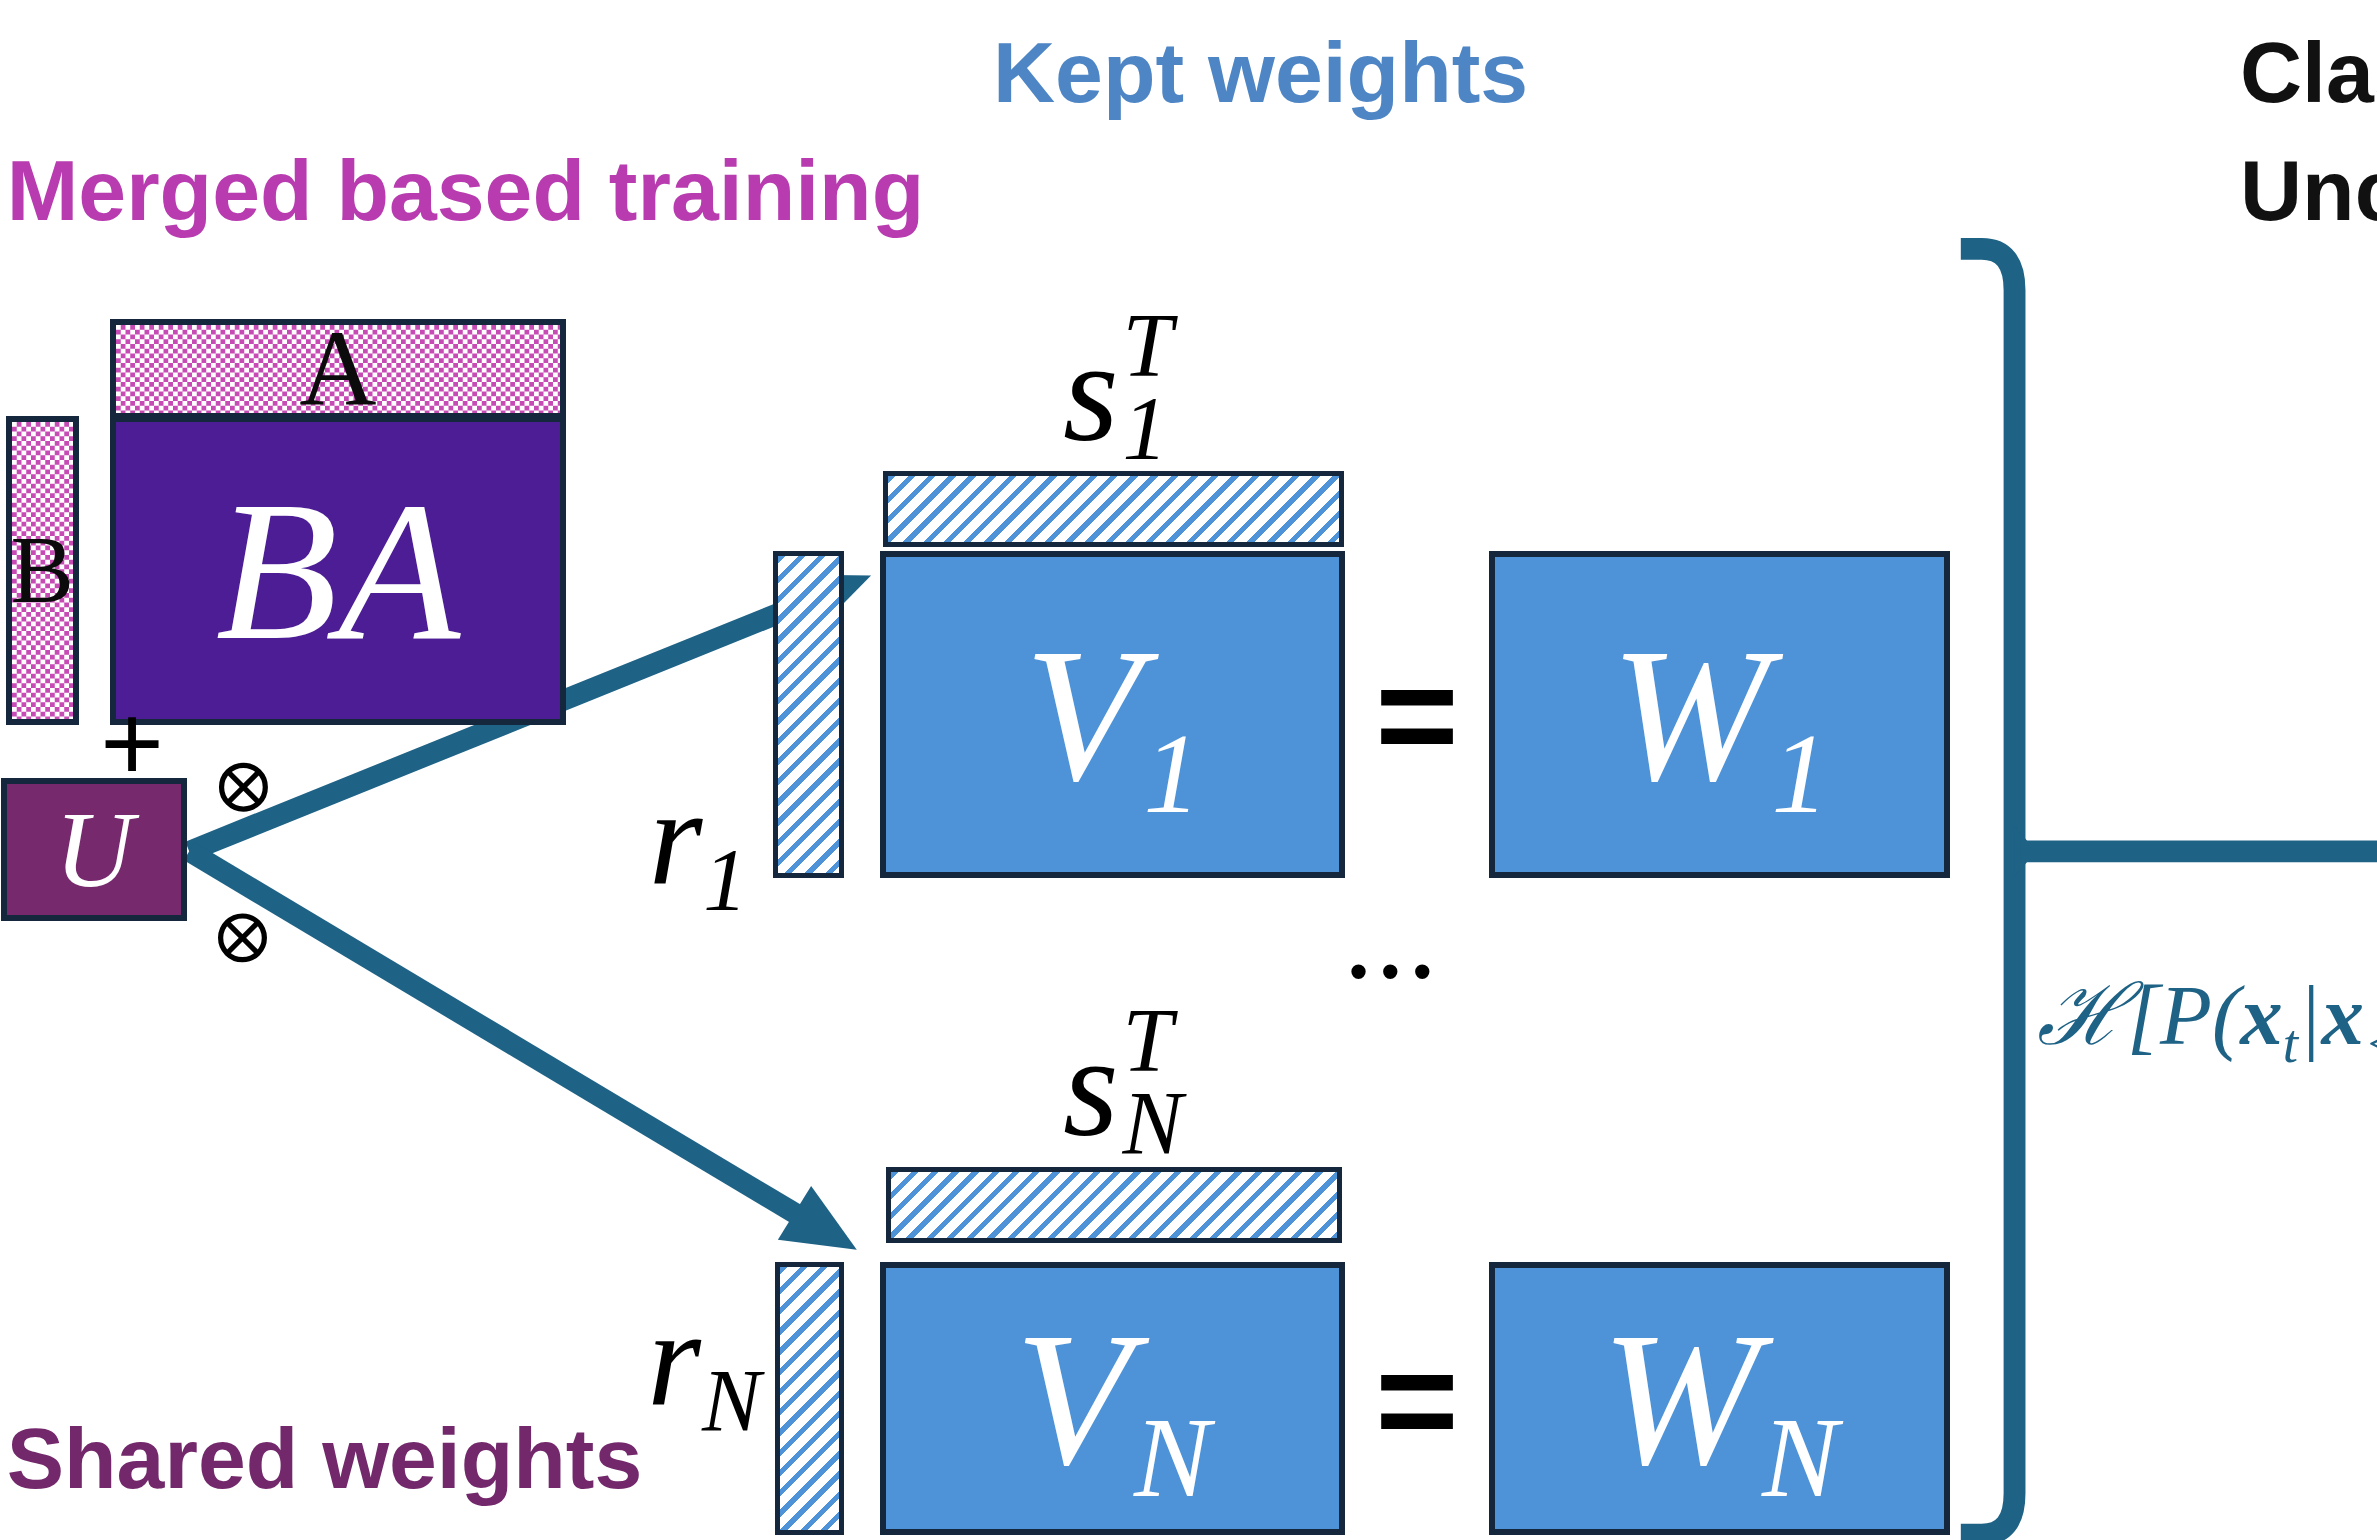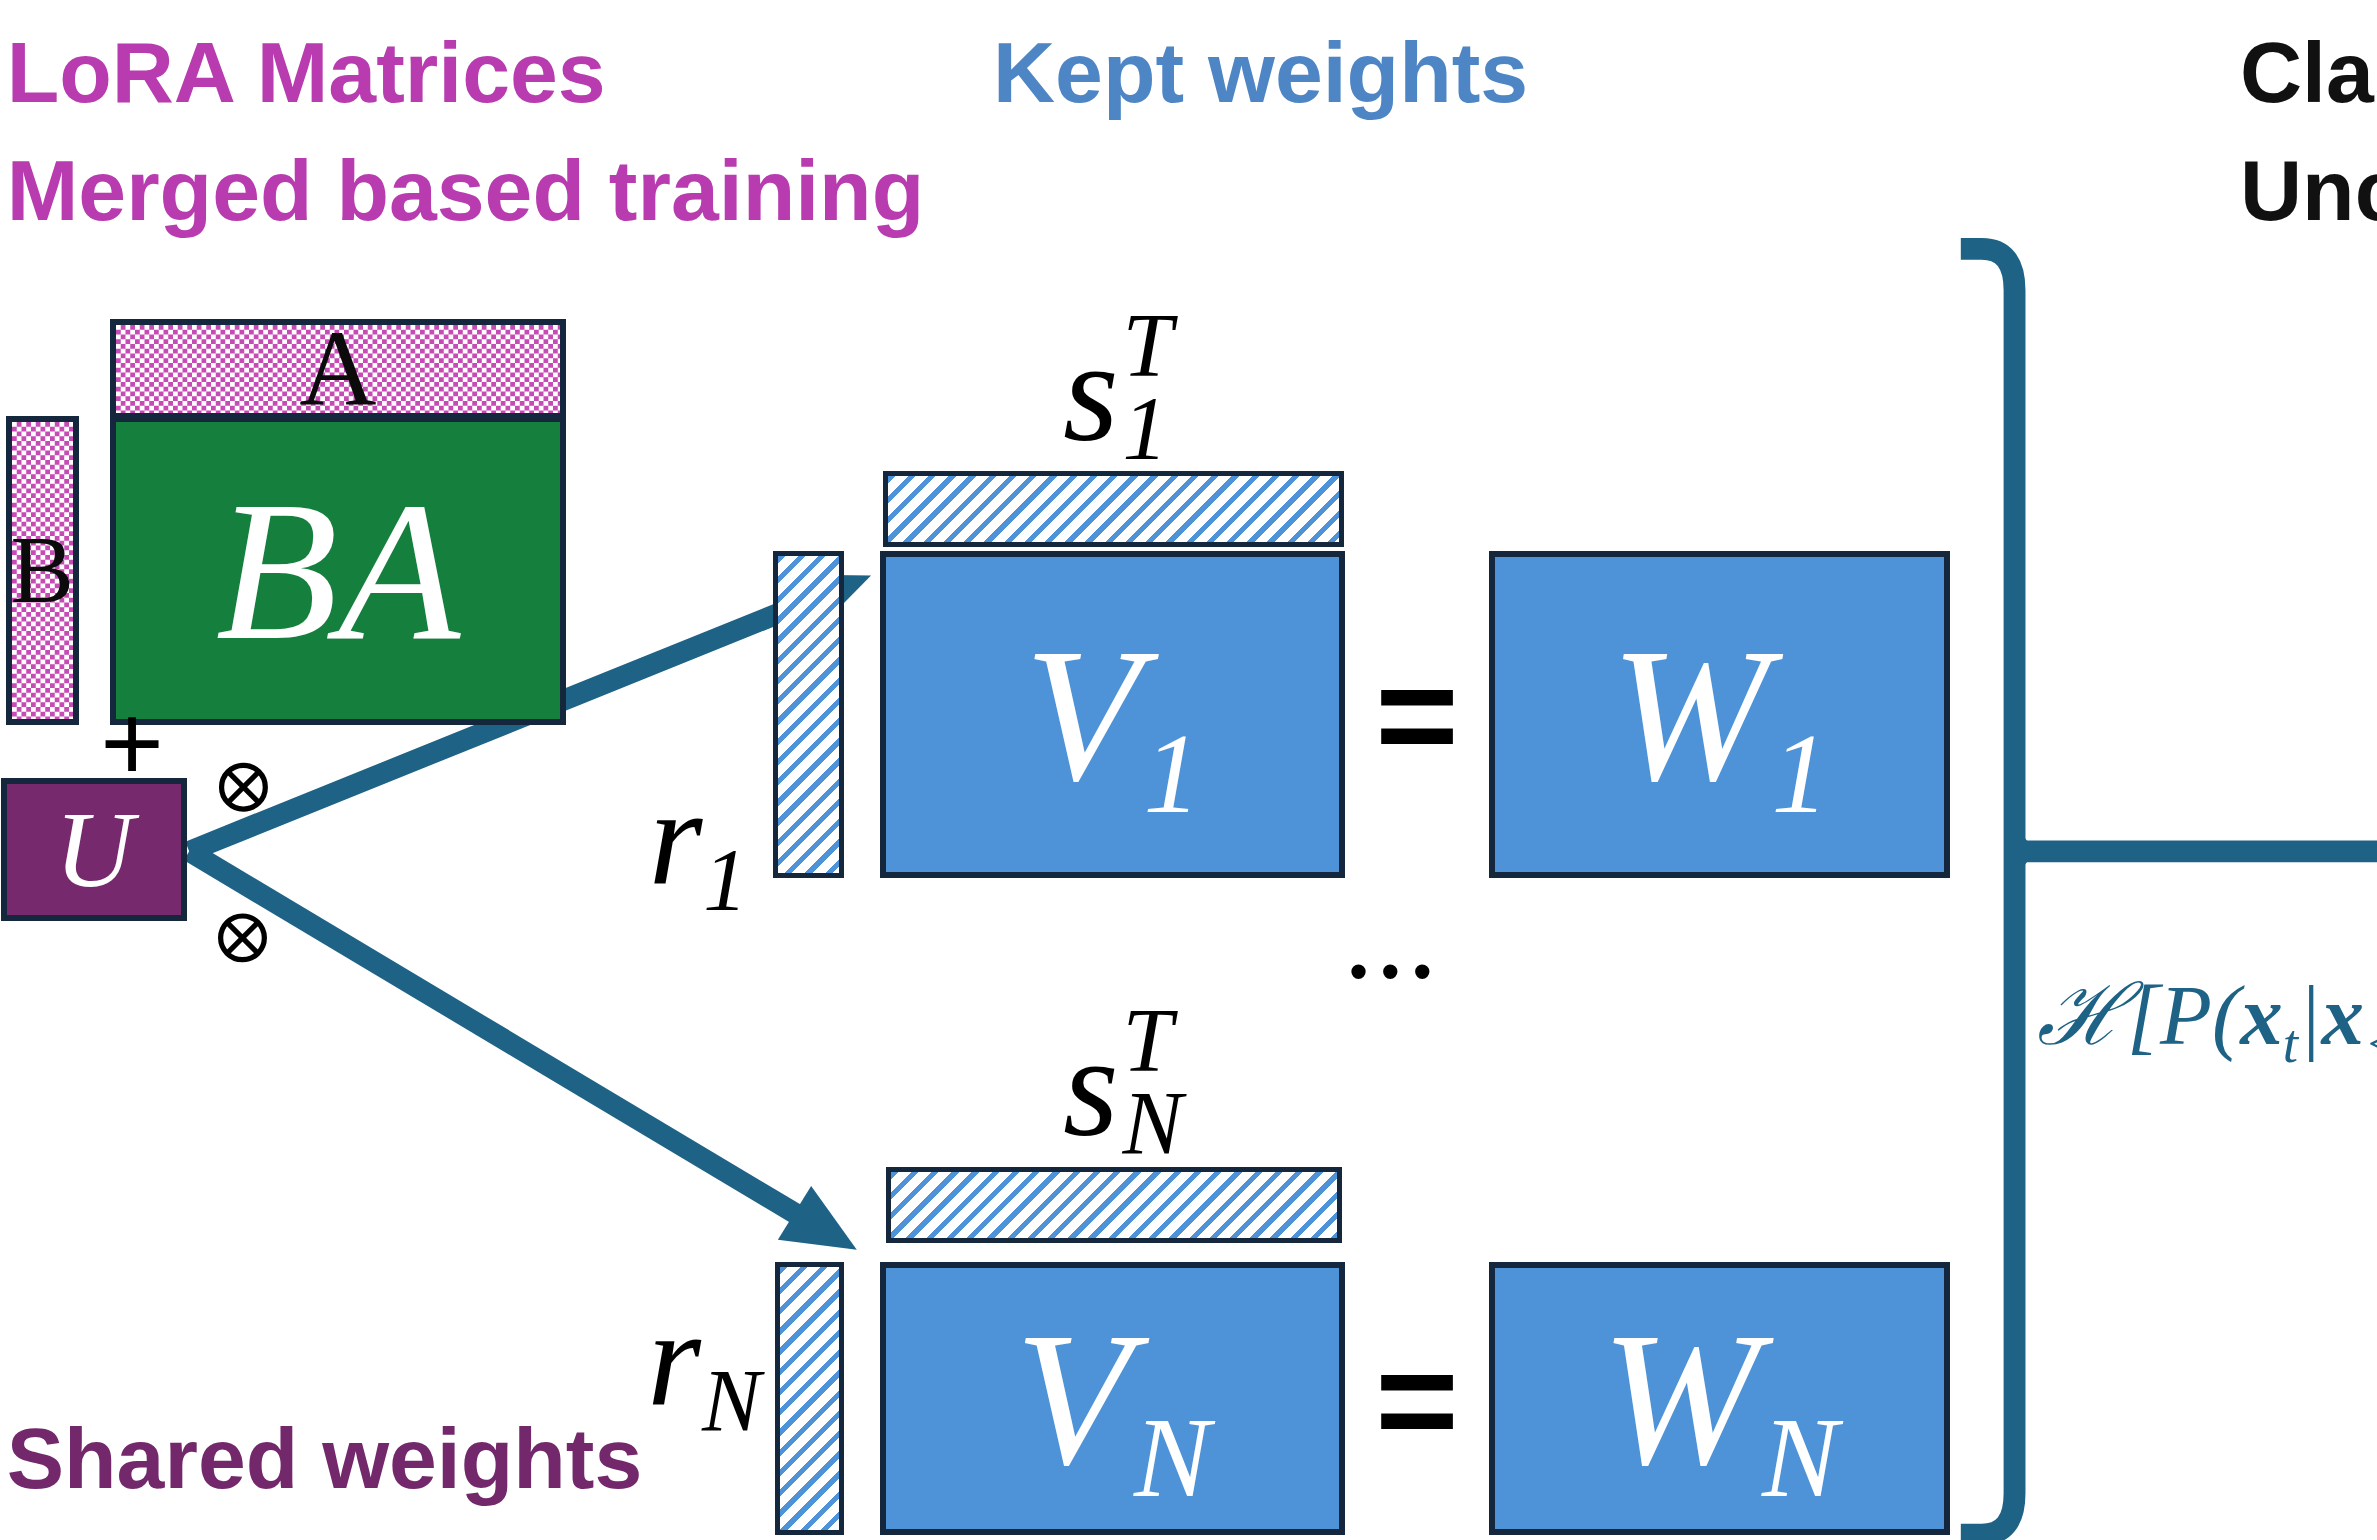--- a/index.html
+++ b/index.html
@@ -10,21 +10,21 @@
 
   
   .title{font-weight:bold;font-size:86px;line-height:118px;white-space:pre-line;}
   .t-magenta{color:#b83cb0;}
   .t-blue{color:#4e86c5;}
   .t-black{color:#111111;}
   .t-purple{color:#72286b;font-size:86px;line-height:93px;}
 
   
   .box{box-sizing:border-box;border:6.7px solid #15273d;display:flex;align-items:center;justify-content:center;}
-  .fill-magenta{background:#15803d;}
+  .fill-magenta{background:#4c1d95;}
   .fill-purple{background:#762a6d;}
   .fill-blue{background:#4e93d7;}
   .checker{background:
     conic-gradient(#c74bb5 25%,#ffffff 0 50%,#c74bb5 0 75%,#ffffff 0) 0 0/9.5px 9.5px;}
   .hatch{background:repeating-linear-gradient(135deg,#4e93d7 0 5.2px,#ffffff 5.2px 14.3px);border:5.7px solid #15273d;}
 
   .serif{font-family:"Liberation Serif","DejaVu Serif",serif;}
   .mit{font-family:"Liberation Serif","DejaVu Serif",serif;font-style:italic;}
   .white{color:#ffffff;}
   .mml{display:flex;align-items:baseline;line-height:1;}
@@ -87,21 +87,21 @@
       <line x1="482" y1="1625" x2="542" y2="1685"></line>
       <line x1="482" y1="1685" x2="542" y2="1625"></line>
     </g>
     <g stroke="#000" stroke-width="11" fill="#fff">
       <circle cx="510" cy="1972" r="46"></circle>
       <line x1="480" y1="1942" x2="540" y2="2002"></line>
       <line x1="480" y1="2002" x2="540" y2="1942"></line>
     </g>
   </svg>
 
-  <div class="abs title t-magenta" style="left:6.7px;top:13.3px;"><span>LoRA Matrices</span><br><span>Merged based training</span></div>
+  <div class="abs title t-magenta" style="left:6.7px;top:13.3px;"><br><span>Merged based training</span></div>
   <div class="abs title t-blue" style="left:993px;top:13.3px;"><span>Kept weights</span><br></div>
   <div class="abs title t-black" style="left:2240px;top:13.3px;"><span>Classification,</span><br><span>Uncertainty based</span></div>
   <div class="abs title t-purple" style="left:6.7px;top:1319px;"><br><span>Shared weights</span></div>
 
   <div class="abs box checker" style="left:110px;top:319px;width:456px;height:100px;border-width:6.7px;">
     <span class="serif alabel">A</span>
   </div>
   <div class="abs box checker" style="left:5.7px;top:416px;width:73px;height:309px;border-width:6.7px;">
     <span class="serif blabel">B</span>
   </div>

